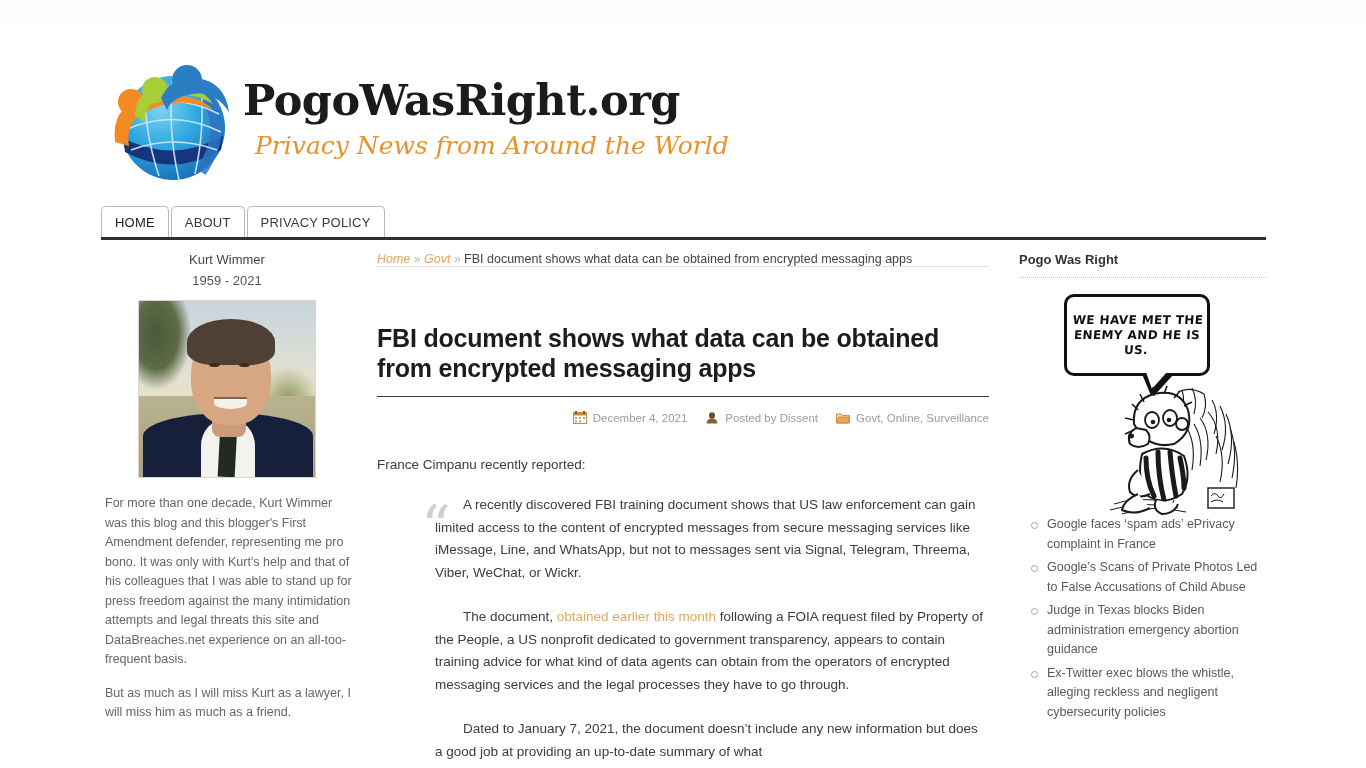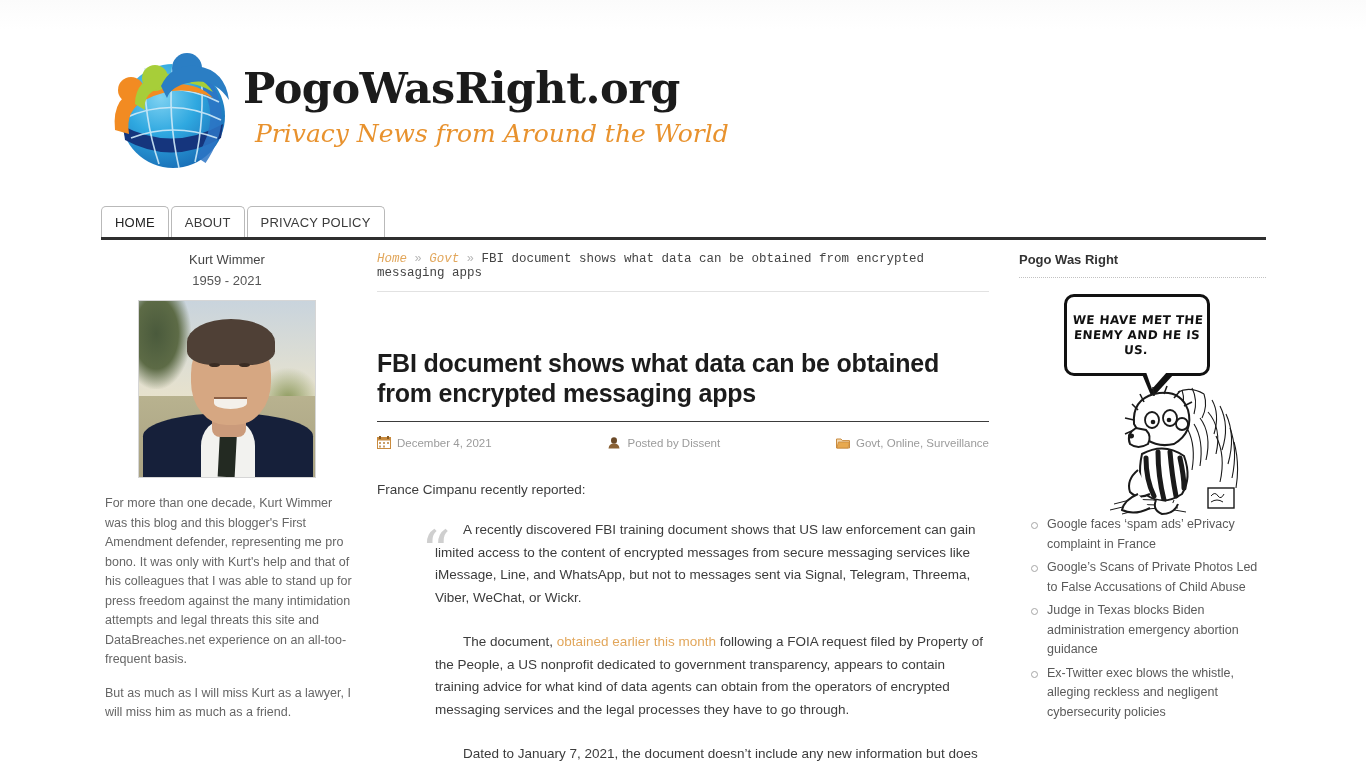--- a/index.html
+++ b/index.html
@@ -12,21 +12,21 @@
     color: #333333;
   }
   .page {
     position: relative;
     width: 1366px; height: 768px;
     background: linear-gradient(to bottom, #fbfbfb 0px, #ffffff 30px, #ffffff 100%);
   }
 
   
   .header {
-    position: absolute; left: 0; top: 0;
+    position: absolute; left: 0; top: 12px;
     width: 1366px; height: 196px;
   }
   .logo-wrap {
     position: absolute; left: 101px; top: 38px;
     display: flex; align-items: center;
   }
   .logo-mark {
     position: relative;
     width: 138px; height: 138px;
     flex: 0 0 138px;
@@ -173,24 +173,23 @@
     font-size: 12.5px;
     line-height: 19.5px;
     color: #666;
   }
   .memoriam-text p { margin: 0 0 14px 4px; }
 
   
   .breadcrumb {
     font-size: 12.5px;
     color: #444;
-    padding-bottom: 11px;
+    padding-bottom: 0;
     border-bottom: 1px solid #e2e2e2;
     margin-bottom: 15px;
-    font-family: Liberation Mono, monospace;
   }
   .breadcrumb a {
     color: #e2a75c;
     font-style: italic;
     text-decoration: none;
     cursor: pointer;
   }
   .breadcrumb .sep { color: #b8b8b8; font-size: 12px; }
 
   .post-title {
@@ -200,21 +199,21 @@
     font-weight: bold;
     color: #1c1c1c;
     letter-spacing: -0.2px;
     padding-bottom: 13px;
     border-bottom: 1px solid #3b3b3b;
   }
 
   .post-meta {
     display: flex;
     align-items: center;
-    justify-content: space-between;
+    justify-content: flex-end;
     gap: 18px;
     margin-top: 14px;
     font-size: 11.5px;
     color: #9b9b9b;
   }
   .meta-item { display: flex; align-items: center; gap: 6px; }
   .meta-item a { color: #9b9b9b; text-decoration: none; cursor: pointer; }
   .mini-icon { width: 14px; height: 13px; display: block; }
 
   .article-body { margin-top: 30px; font-size: 13.5px; line-height: 22px; color: #3c3c3c; }

